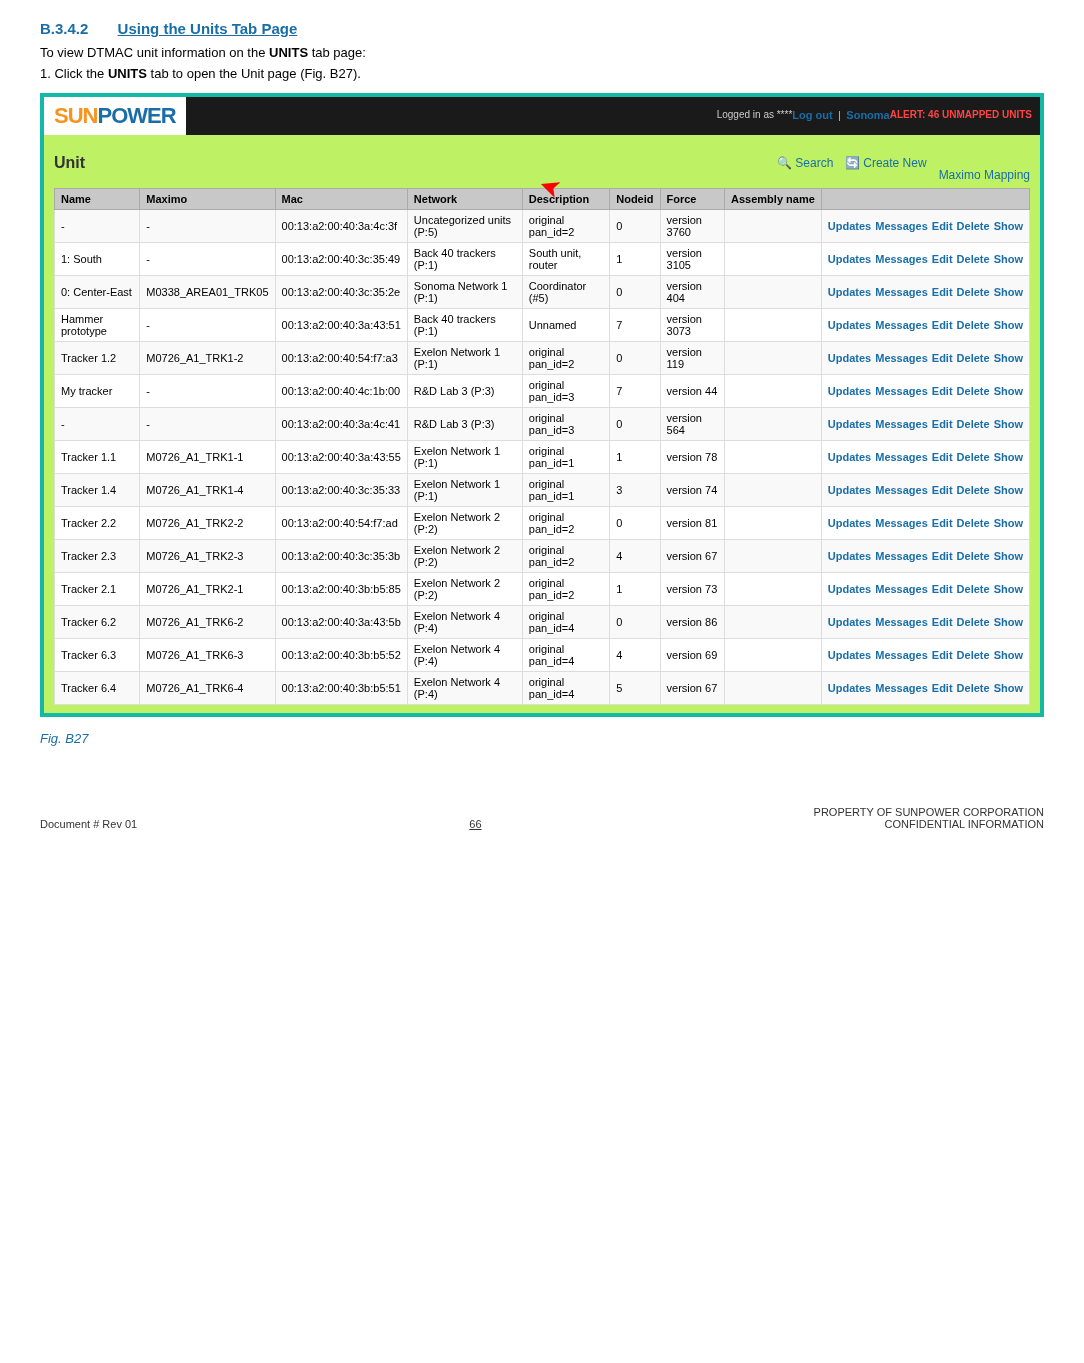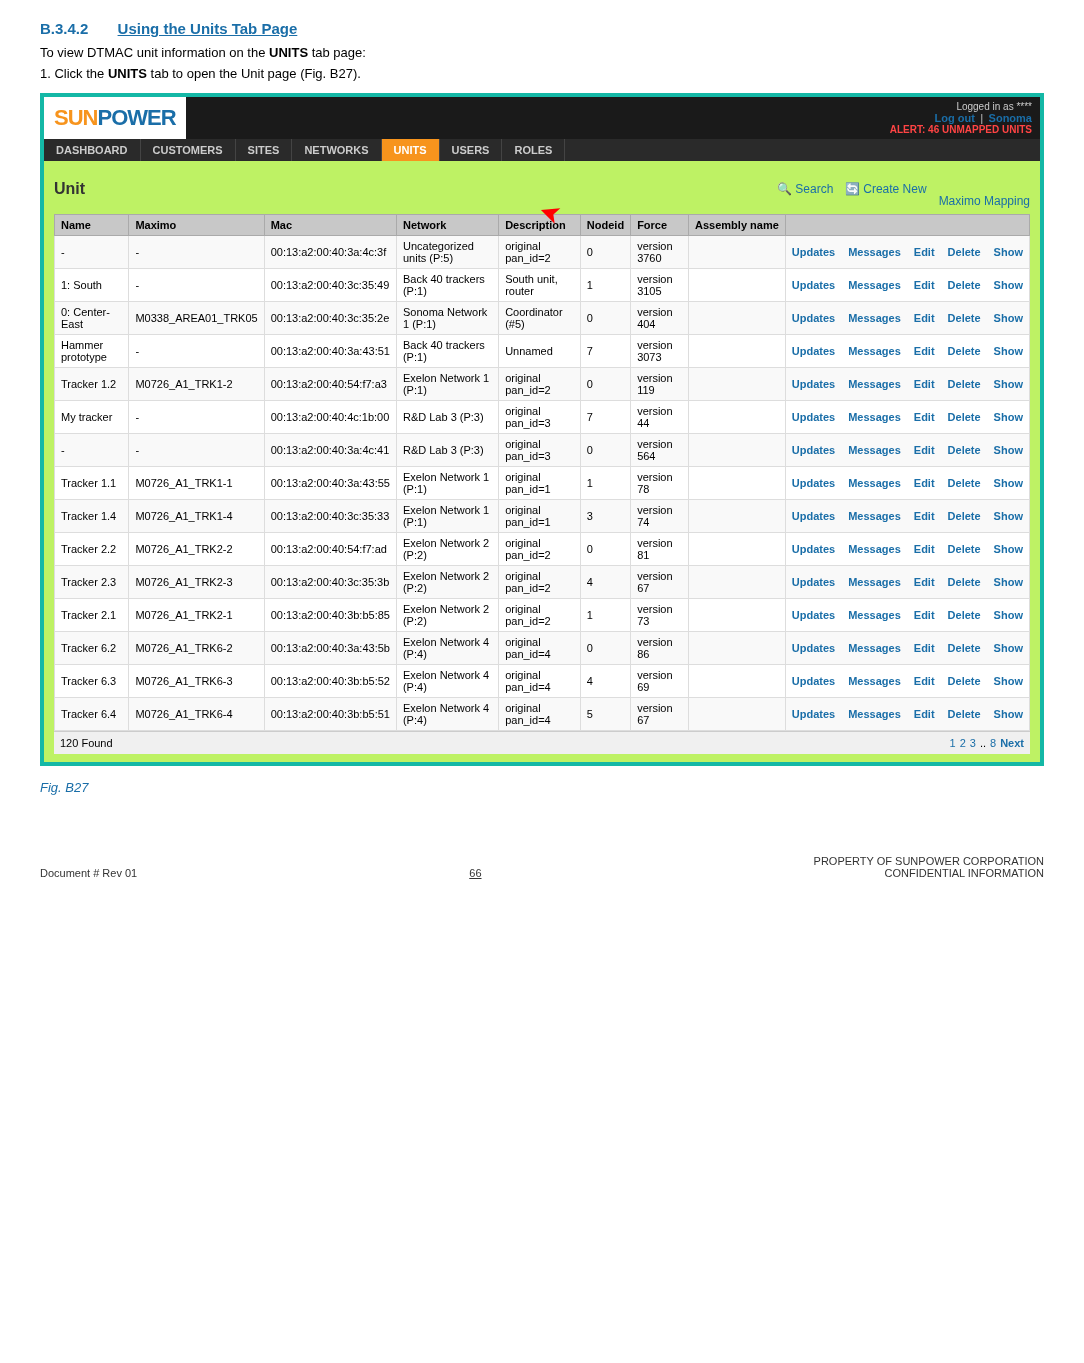--- a/index.html
+++ b/index.html
@@ -113,24 +113,24 @@
     }
 
     .nav-item.active {
       background: #f7941d;
       color: #fff;
     }
 
     .top-right-info {
       color: #ccc;
       font-size: 10px;
-      padding: 4px 8px;
+      padding: 12px 8px;
       text-align: right;
       display: flex;
-      flex-direction: column;
+      flex-direction: row;
       justify-content: flex-start;
     }
 
     .alert-text {
       color: #ff4444;
       font-size: 10px;
       font-weight: bold;
     }
 
     
@@ -216,21 +216,21 @@
 
     .unit-table tbody td {
       padding: 4px 6px;
       border: 1px solid #ddd;
       font-size: 11px;
       vertical-align: middle;
     }
 
     .action-links {
       display: flex;
-      gap: 13px;
+      gap: 4px;
       white-space: nowrap;
     }
 
     .action-link {
       color: #1a6ea8;
       cursor: pointer;
       font-size: 11px;
       font-weight: bold;
     }
 
@@ -316,29 +316,20 @@
         </div>
         <div>
           <span class="action-link">Log out</span>
           &nbsp;|&nbsp;
           <span class="action-link">Sonoma</span>
         </div>
         <div class="alert-text">ALERT: 46 UNMAPPED UNITS</div>
       </div>
     </div>
 
-    <div class="nav-bar">
-      <div class="nav-item">DASHBOARD</div>
-      <div class="nav-item">CUSTOMERS</div>
-      <div class="nav-item">SITES</div>
-      <div class="nav-item">NETWORKS</div>
-      <div class="nav-item active">UNITS</div>
-      <div class="nav-item">USERS</div>
-      <div class="nav-item">ROLES</div>
-    </div>
 
     <div class="content-area">
 
       <div class="content-header">
         <div class="page-title">Unit</div>
         <div class="toolbar-right">
           <div class="search-link">
             <span style="color:#1a6ea8;">🔍</span>
             <span>Search</span>
           </div>
@@ -651,31 +642,20 @@
                     <span class="action-link">Edit</span>
                     <span class="action-link">Delete</span>
                     <span class="action-link">Show</span>
                   </div>
                 </td>
               </tr>
             </tbody>
         </table>
       </div>
 
-      <div class="table-footer">
-        <span>120 Found</span>
-        <div class="pagination">
-          <span class="page-num">1</span>
-          <span class="page-num">2</span>
-          <span class="page-num">3</span>
-          <span>..</span>
-          <span class="page-num">8</span>
-          <span class="page-next">Next</span>
-        </div>
-      </div>
 
     </div>
   </div>
 
   <p class="fig-label">Fig. B27</p>
 
   <div class="doc-footer">
     <div class="doc-footer-left">Document #  Rev 01</div>
     <div class="doc-footer-center">66</div>
     <div class="doc-footer-right">

